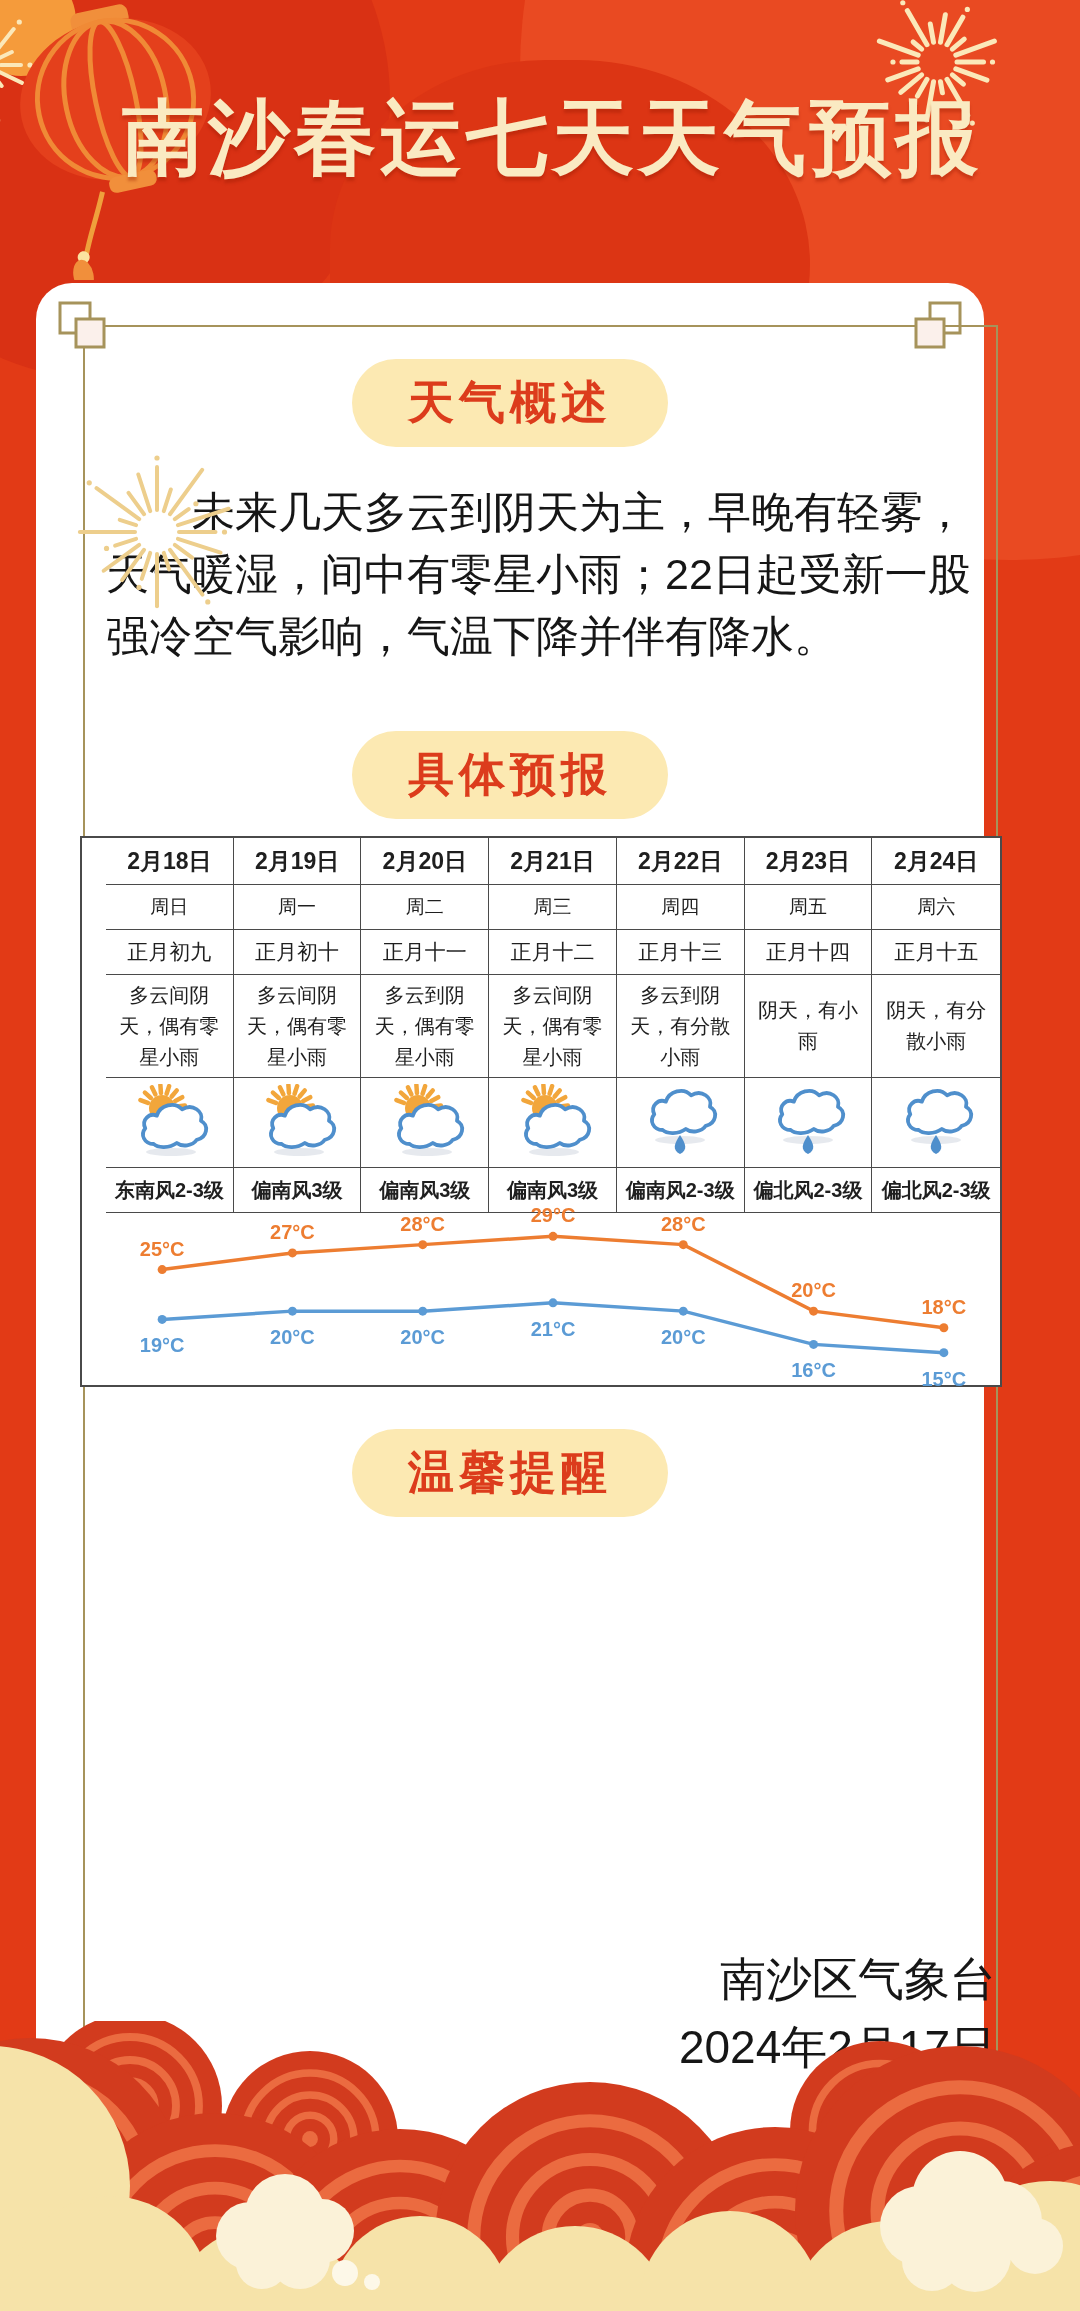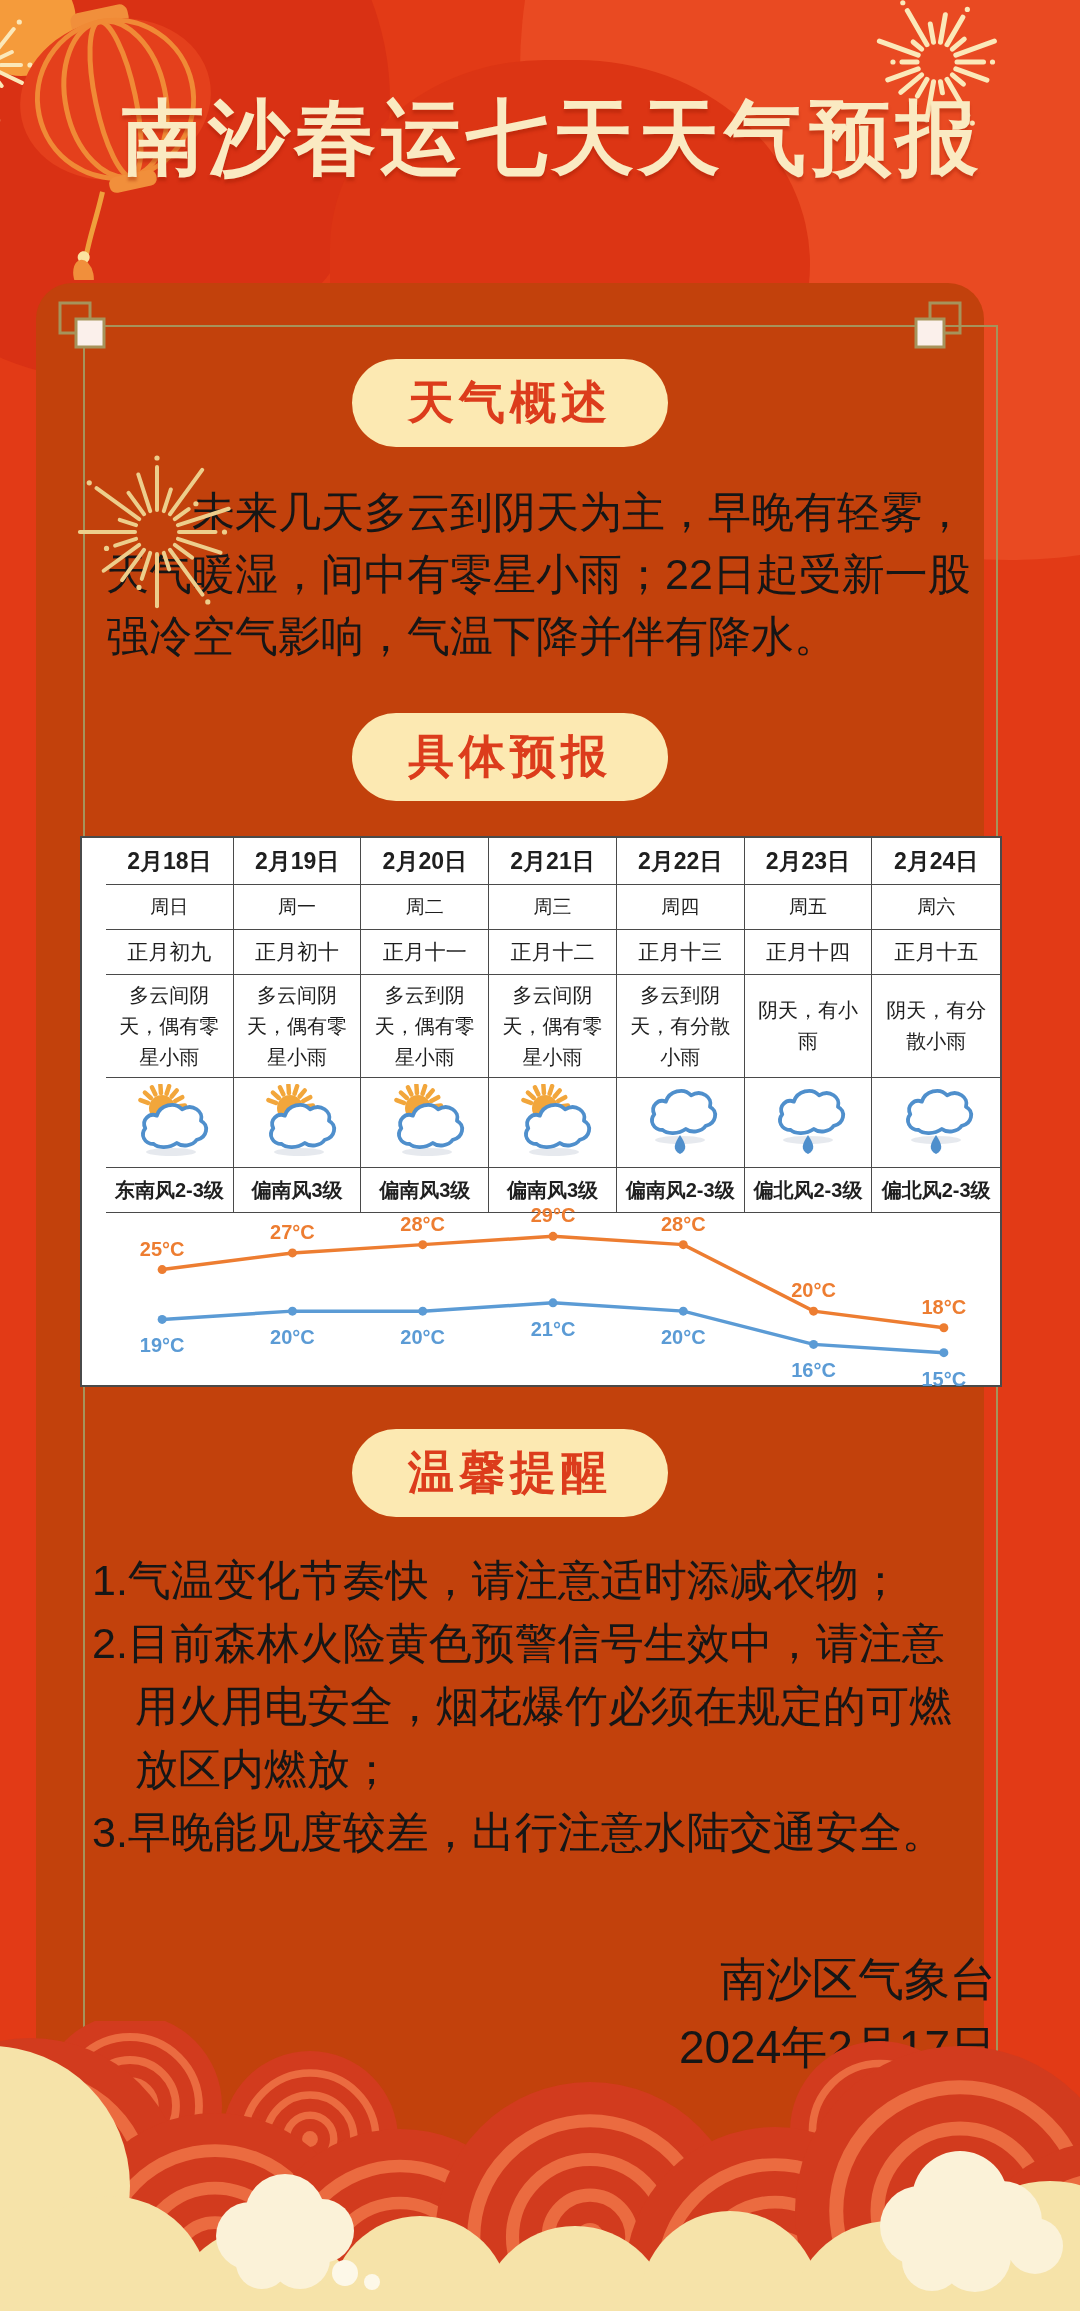--- a/index.html
+++ b/index.html
@@ -19,39 +19,39 @@
   
   .title{
     position:absolute;top:84px;left:12px;width:100%;text-align:center;
     font-size:82px;font-weight:900;color:#FAEAC2;letter-spacing:4px;
     text-shadow:0 4px 3px rgba(150,25,0,.35);z-index:3;margin:0;
   }
 
   
   .card{
     position:absolute;left:36px;top:283px;width:948px;height:2028px;
-    background:#c2410c;border-radius:36px 36px 0 0;z-index:2;
+    background:#ffffff;border-radius:36px 36px 0 0;z-index:2;
   }
   .gold-frame{
     position:absolute;left:47px;top:42px;width:915px;height:1840px;
     border:2.5px solid #A6935B;box-sizing:border-box;
   }
   .ornament{position:absolute;z-index:3;}
   .ornament.tl{left:16px;top:12px;}
   .ornament.tr{right:16px;top:12px;transform:scaleX(-1);}
 
   
   .badge{
     position:absolute;left:50%;transform:translateX(-50%);
     background:#FCE9B2;color:#DC3C1C;font-weight:900;font-size:46px;
     padding:13px 56px;border-radius:48px;letter-spacing:5px;white-space:nowrap;
     z-index:4;
   }
   .badge.b-overview{top:76px;}
-  .badge.b-forecast{top:430px;text-align:right;}
+  .badge.b-forecast{top:448px;text-align:right;}
   .badge.b-tips{top:1146px;}
 
   
   .overview-text{
     position:absolute;top:190px;left:62px;width:916px;margin:8px;
     font-size:43px;line-height:62px;color:#161616;font-weight:500;
     white-space:pre-line;z-index:4;
   }
   .tips-text{
     position:absolute;top:1266px;left:56px;width:940px;
@@ -365,25 +365,20 @@
           <text x="716.5714285714286" y="161.375" text-anchor="middle" font-size="20" font-weight="bold" fill="#5B9BD5">16°C</text>
           <circle cx="846.8571428571428" cy="136.6875" r="4.5" fill="#5B9BD5"></circle>
           <text x="846.8571428571428" y="169.6875" text-anchor="middle" font-size="20" font-weight="bold" fill="#5B9BD5">15°C</text>
         </svg>
       </div>
     </div>
 
   <div class="badge b-tips">
     <span>温馨提醒</span>
   </div>
-  <div class="tips-text">1.气温变化节奏快，请注意适时添减衣物；
-2.目前森林火险黄色预警信号生效中，请注意
-　用火用电安全，烟花爆竹必须在规定的可燃
-　放区内燃放；
-3.早晚能见度较差，出行注意水陆交通安全。</div>
 
   <div class="signature">
     <div>南沙区气象台</div>
     <div>2024年2月17日</div>
   </div>
 </div>
 
 <svg class="clouds" width="1080" height="290" viewBox="0 0 1080 290" id="clouds">
     <g>
       <circle cx="130" cy="85" r="92" fill="#D23B1E"></circle>

